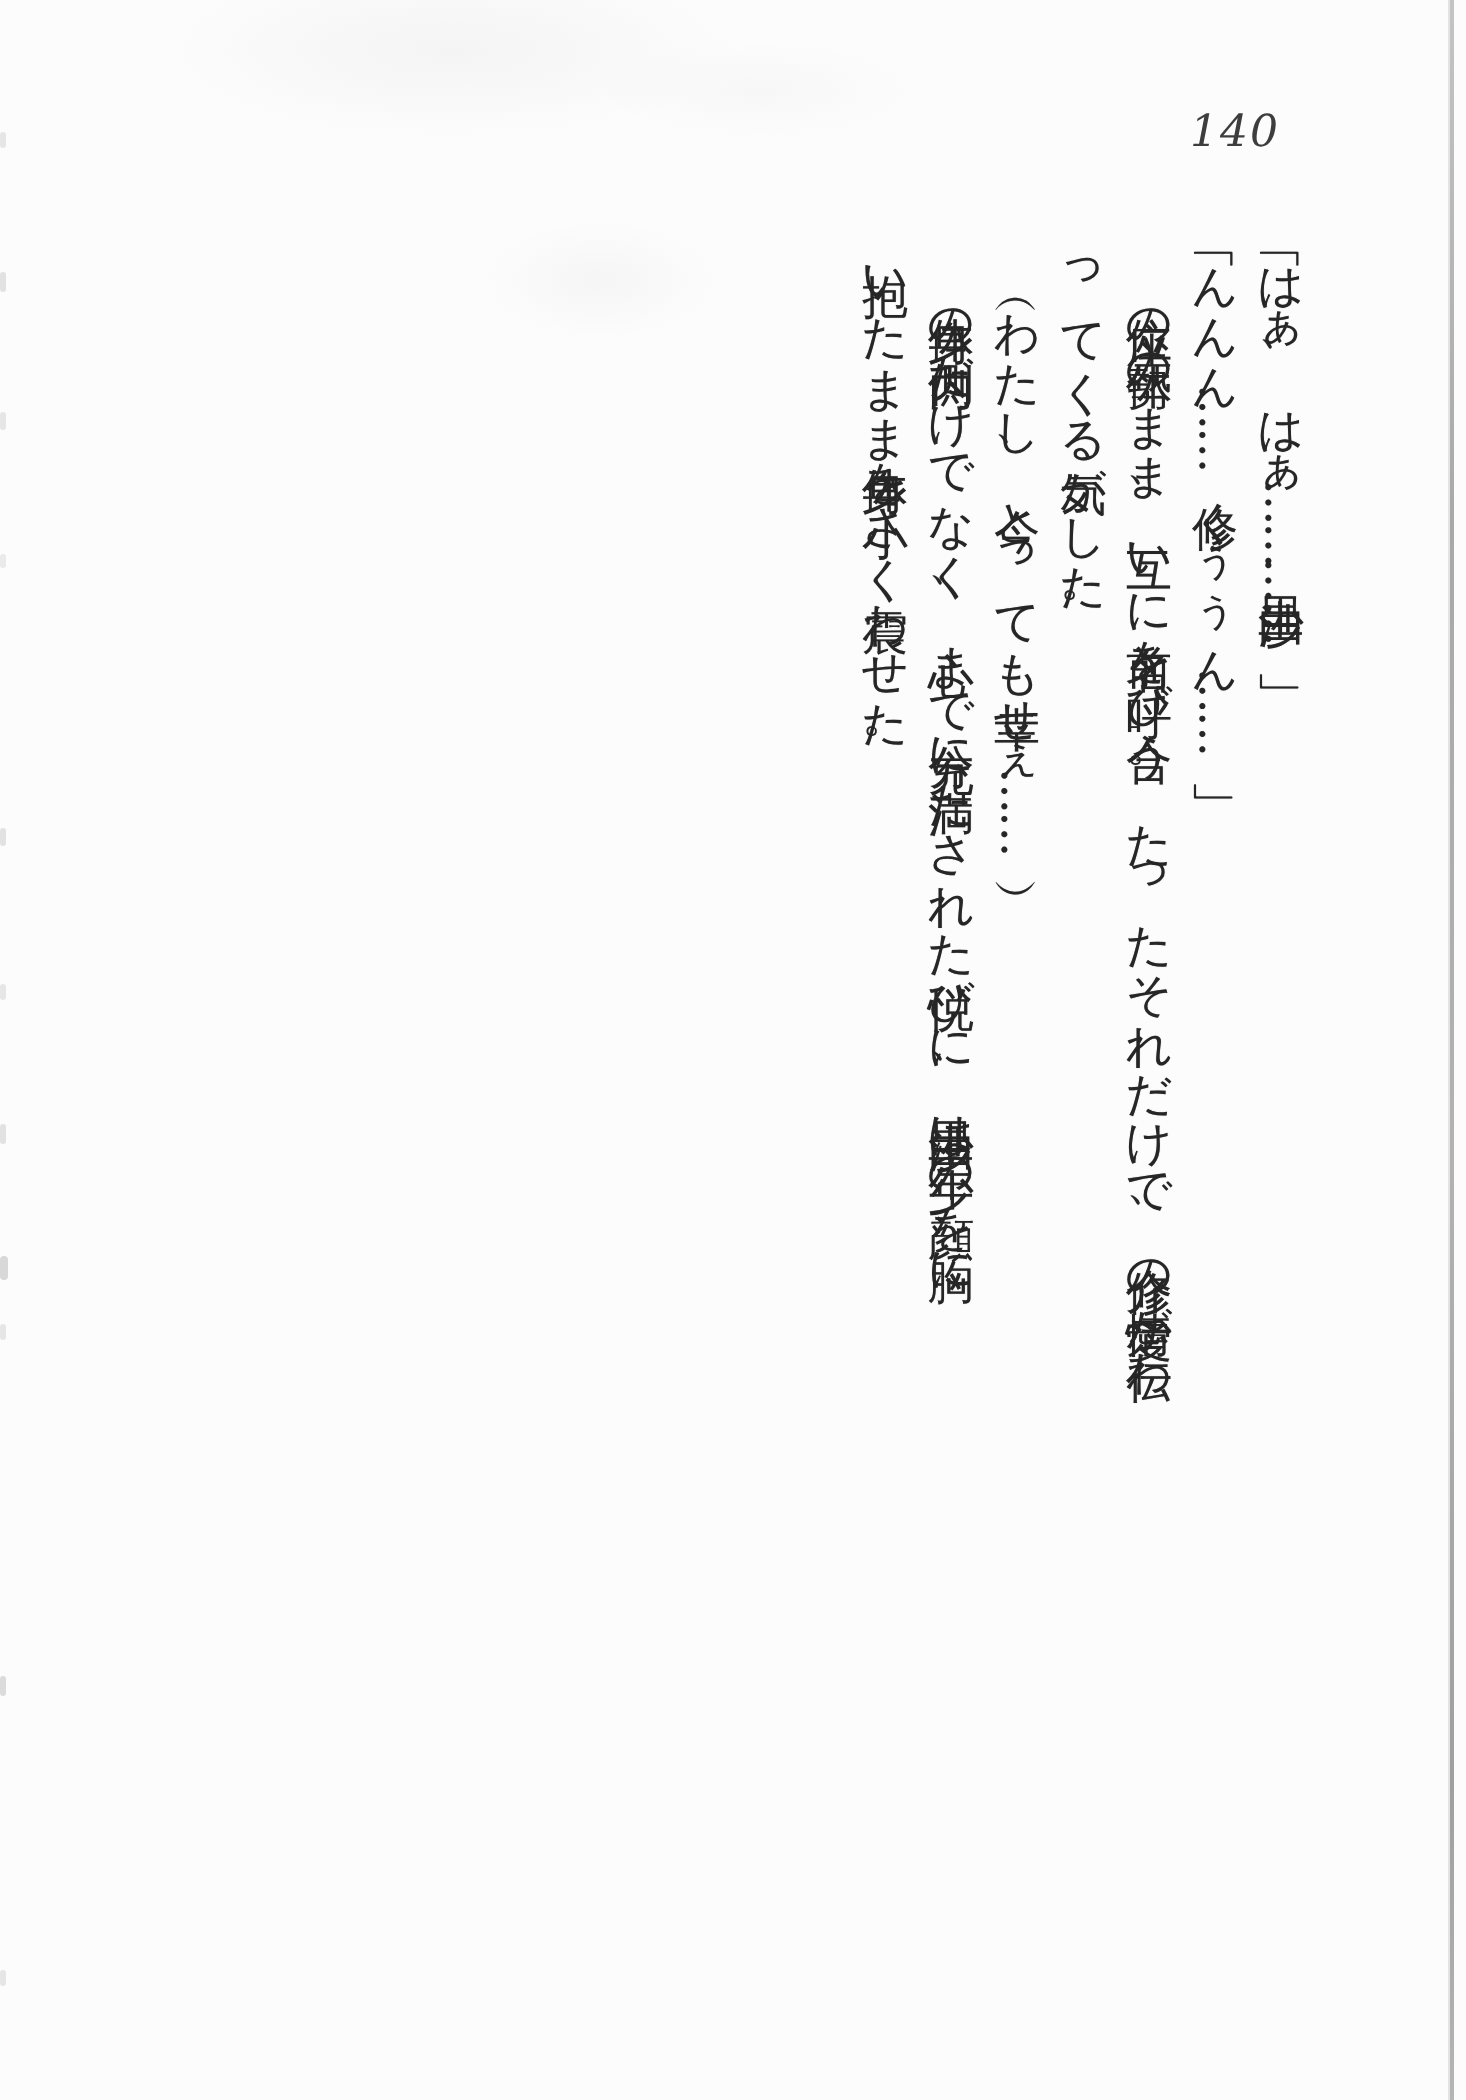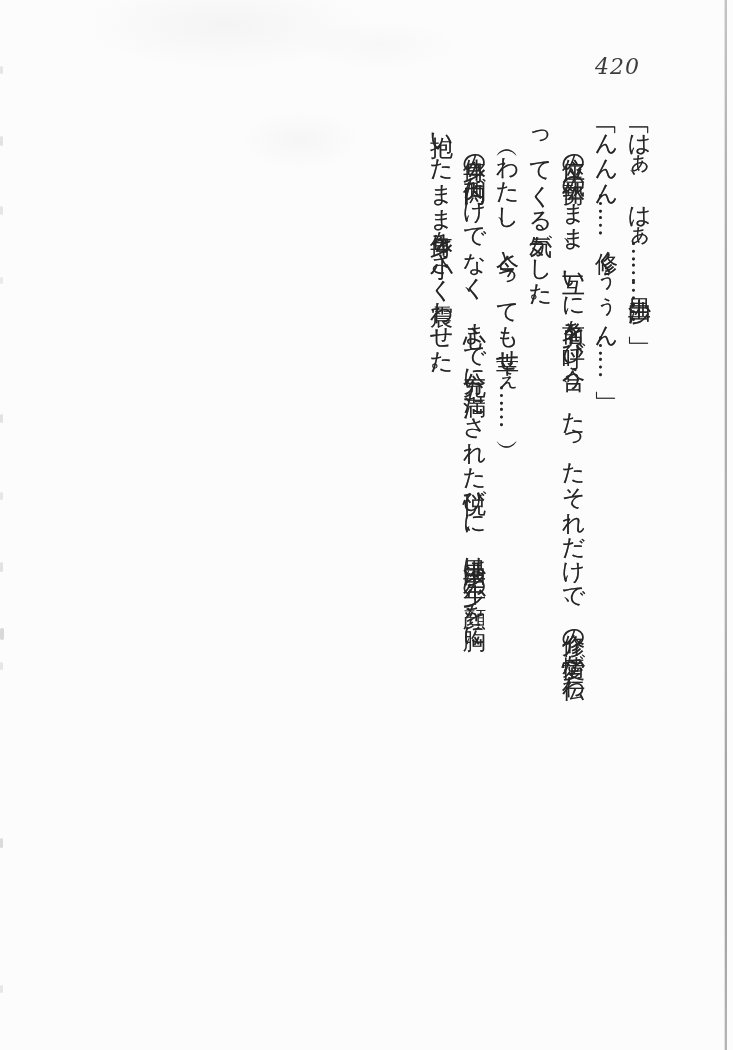--- a/index.html
+++ b/index.html
@@ -79,21 +79,21 @@
 </style>
 </head>
 <body>
 
 <div class="page">
 
   <div class="smudge-a"></div>
   <div class="smudge-b"></div>
   <div class="smudge-c"></div>
 
-  <div class="page-number">420</div>
+  <div class="page-number">140</div>
 
   <div class="text-block">
     <p class="line">「はぁ、はぁ……沙由里……」</p>
     <p class="line">「んんん……修くぅぅん……」</p>
     <p class="line indent">座位の体勢のまま、互いに名前を呼び合う。たったそれだけで、修介の愛情が伝わ</p>
     <p class="line">ってくる気がした。</p>
     <p class="line indent">（わたし、今とっても幸せぇ……）</p>
     <p class="line indent">身体の内側だけでなく、心まで充分に満たされた悦びに、沙由里は少年の顔を胸に</p>
     <p class="line">抱いたまま身体を小さく震わせた。</p>
   </div>

